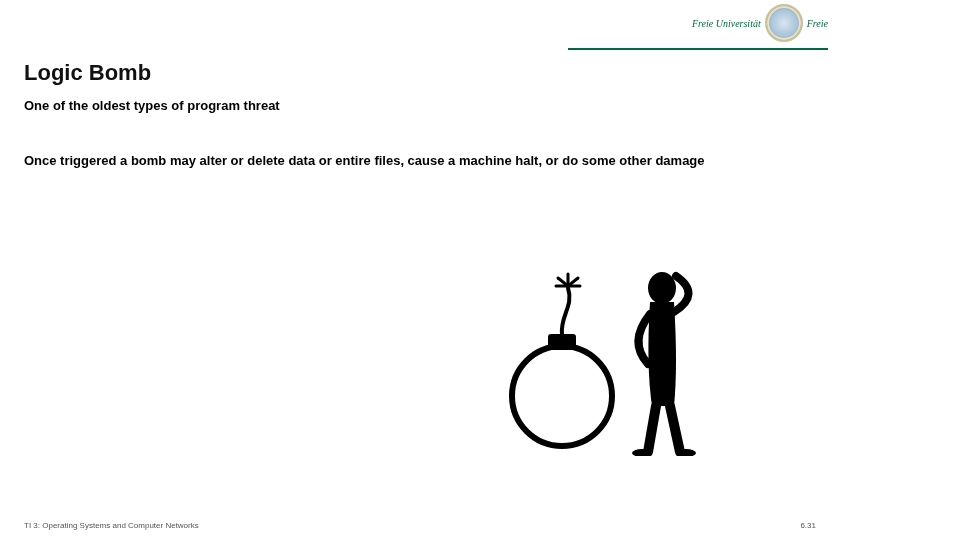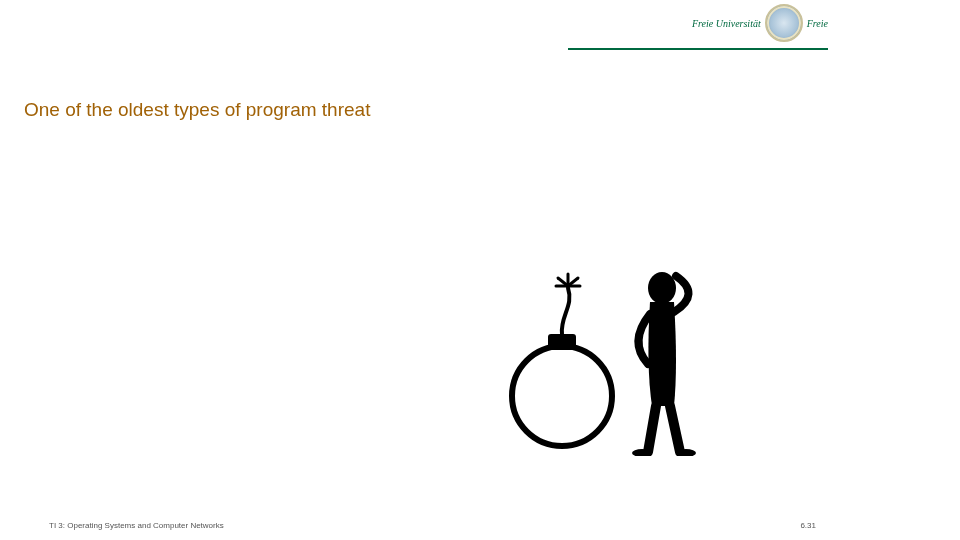--- a/index.html
+++ b/index.html
@@ -10,42 +10,44 @@
   .logo-text { display: flex; flex-direction: column; font-size: 10px; line-height: 1.1; color: #006940; font-family: Georgia, "Times New Roman", serif; font-style: italic; }
   .logo-row { display: flex; align-items: center; gap: 4px; }
   .logo-seal {
     width: 38px; height: 38px; border-radius: 50%;
     background: radial-gradient(circle at 50% 50%, #d9e6f0 0%, #a8c3d8 55%, #6a8aa5 100%);
     border: 2px solid #c9c19a;
     box-shadow: inset 0 0 0 2px #e8e2c3;
   }
   .title { position: absolute; top: 60px; left: 24px; font-size: 22px; font-weight: bold; color: #111; }
   .body { position: absolute; top: 98px; left: 24px; right: 24px; }
-  .body p { font-size: 19px; font-weight: normal; color: #a16207; margin-bottom: 38px; line-height: 1.3; }
+  .body p { font-size: 13px; font-weight: bold; color: #000000; margin-bottom: 38px; line-height: 1.3; }
   .illustration { position: absolute; left: 490px; top: 256px; width: 240px; height: 200px; }
-  .footer { position: absolute; bottom: 10px; left: 24px; right: 24px; display: flex; justify-content: space-between; font-size: 8px; color: #555; margin-left: 25px; }
+  .footer { position: absolute; bottom: 10px; left: 24px; right: 24px; display: flex; justify-content: space-between; font-size: 8px; color: #555; }
 </style>
 </head>
 <body>
 
 <div class="slide">
 
   <div class="logo">
     <div class="logo-row">
       <span class="logo-text">Freie Universität</span>
       <div class="logo-seal"></div>
       <span class="logo-text">Freie</span>
     </div>
   </div>
 
   <div class="header-line"></div>
 
+  <h1 class="title">Logic Bomb</h1>
 
   <div class="body">
     <p>One of the oldest types of program threat</p>
+    <p>Once triggered a bomb may alter or delete data or entire files, cause a machine halt, or do some other damage</p>
   </div>
 
   <div class="illustration">
     <svg viewBox="0 0 240 200" width="240" height="200">
 
       <circle cx="72" cy="140" r="50" fill="none" stroke="#000" stroke-width="6"></circle>
 
       <rect x="58" y="78" width="28" height="16" rx="3" fill="#000"></rect>
 
       <path d="M72 78 C 70 60, 84 50, 78 32" fill="none" stroke="#000" stroke-width="4" stroke-linecap="round"></path>

